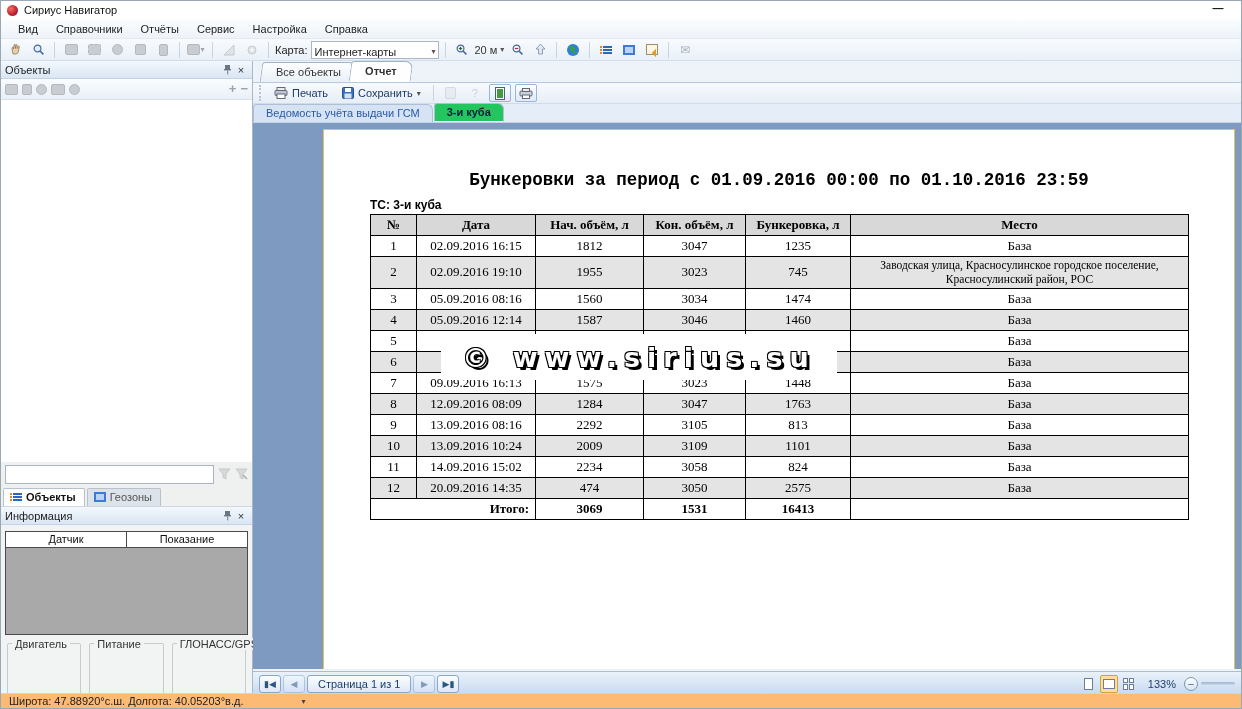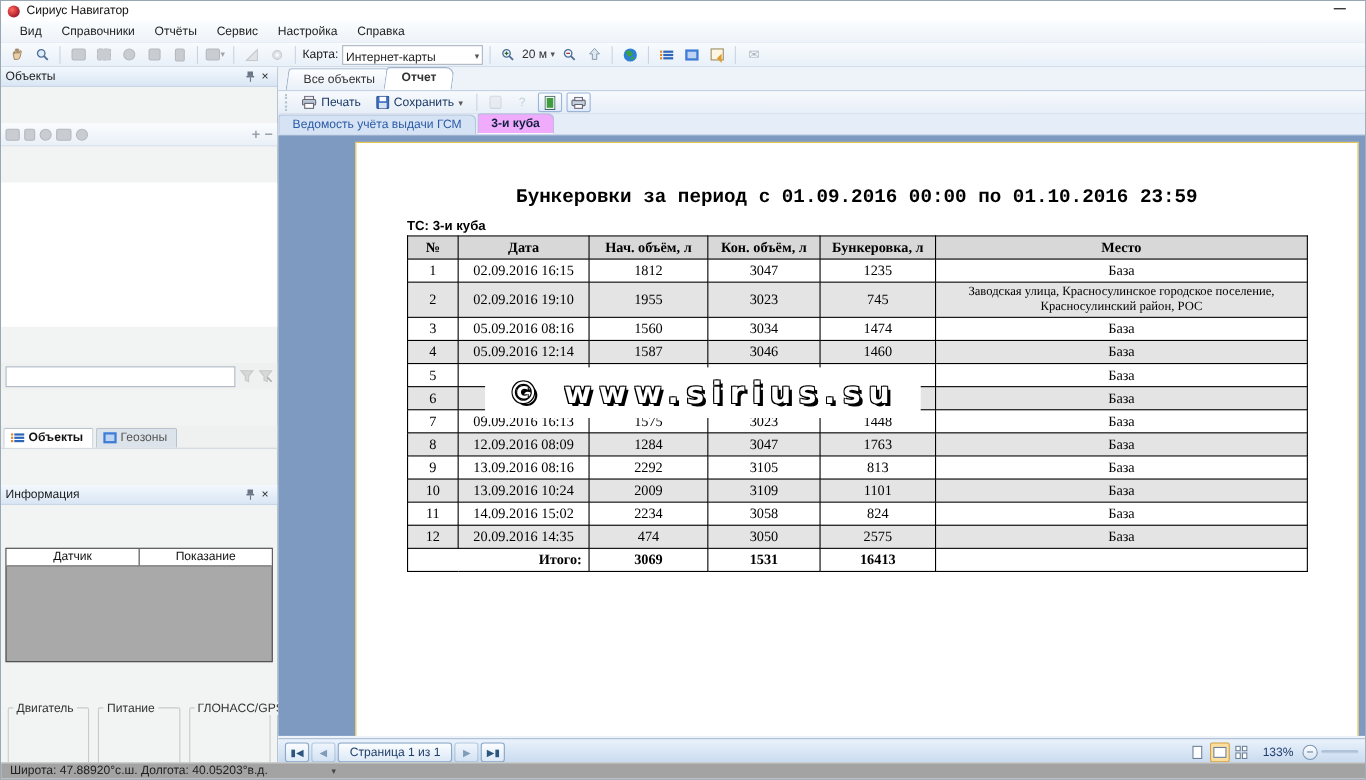--- a/index.html
+++ b/index.html
@@ -33,21 +33,21 @@
      linear-gradient(#e08a2b,#e08a2b) 0 1px/2px 2px no-repeat,
      linear-gradient(#e08a2b,#e08a2b) 0 4px/2px 2px no-repeat,
      linear-gradient(#e08a2b,#e08a2b) 0 7px/2px 2px no-repeat; }
   .icon-bluerect{ display:inline-block; width:12px; height:10px; border:2px solid #3e7bd6; background:#bcd4f2; }
   .icon-note{ display:inline-block; width:12px; height:11px; background:#fdf6e3; border:1px solid #9a8f6a; position:relative; }
   .icon-note::after{ content:""; position:absolute; right:-2px; bottom:-2px; width:0; height:0; border-left:6px solid #e09a2f; border-top:6px solid transparent; transform:rotate(45deg); }
   .icon-mail{ color:#aab2bb; font-size:12px; }
   
   .body{ position:absolute; left:0; top:60px; width:100%; height:634px; display:flex; }
   
-  .left-panel{ width:252px; height:100%; border-right:1px solid #a8b8ca; display:flex; flex-direction:column; background:#f2f4f3;gap:33px; }
+  .left-panel{ width:252px; height:100%; border-right:1px solid #a8b8ca; display:flex; flex-direction:column; background:#f2f4f3; }
   .panel-header{ height:18px; background:linear-gradient(#f3f8fd,#d9e6f4); border-bottom:1px solid #c4d3e4; display:flex; align-items:center; padding:0 4px; }
   .panel-header .ph-title{ flex:1; color:#1c1c1c; }
   .ph-btn{ width:14px; height:14px; display:flex; align-items:center; justify-content:center; color:#333; cursor:default; }
   .obj-toolbar{ height:21px; background:linear-gradient(#fafcfe,#eaf0f7); border-bottom:1px solid #d8e1ec; display:flex; align-items:center; padding:0 4px; gap:4px; }
   .obj-toolbar .spacer{ flex:1; }
   .pm{ color:#9aa3ad; font-size:13px; font-weight:bold; line-height:10px; }
   .obj-list{ flex:1; background:#fff; }
   .search-row{ height:24px; background:#eef1f0; display:flex; align-items:center; padding:2px 4px; gap:4px; }
   .search-input{ flex:1; height:19px; background:#fff; border:1px solid #aab6c4; }
   .left-tabs{ height:21px; display:flex; align-items:flex-end; padding-left:2px; background:#eef1f0; border-bottom:1px solid #cfd6dd; }
@@ -73,21 +73,21 @@
   .mtab.active{ background:#fff; font-weight:bold; z-index:2; border-bottom:1px solid #fff; }
   
   .report-toolbar{ position:absolute; left:0; top:22px; width:100%; height:21px; background:linear-gradient(#f7fafd,#e7eef7); border-bottom:1px solid #d2dce8; display:flex; align-items:center; padding-left:6px; gap:4px; }
   .rt-btn{ display:flex; align-items:center; gap:4px; padding:2px 5px; border-radius:2px; color:#1c3a67; }
   .rt-toggle{ width:22px; height:18px; display:flex; align-items:center; justify-content:center; border:1px solid #9ab5d9; background:linear-gradient(#fefefe,#dfeafa); border-radius:2px; }
   .rt-gray{ width:20px; height:18px; display:flex; align-items:center; justify-content:center; opacity:.45; }
   .grip{ width:4px; height:16px; border-left:2px dotted #b6c3d2; margin-right:2px; }
   
   .report-tabs{ position:absolute; left:0; top:43px; width:100%; height:19px; background:#e4edf8; display:flex; align-items:flex-end; border-bottom:1px solid #c4d3e6; }
   .stab{ padding:2px 12px 3px 12px; border:1px solid #aebfd6; border-bottom:none; border-radius:3px 6px 0 0; background:#d6e3f4; color:#2b5aa6; margin-right:1px; }
-  .stab.active{ background:#f0abfc; color:#0d1f3c; font-weight:bold; border-bottom:1px solid #fff; }
+  .stab.active{ background:#22c55e; color:#0d1f3c; font-weight:bold; border-bottom:1px solid #fff; }
   
   .viewport{ position:absolute; left:0; top:62px; width:100%; height:546px; background:#7e9ac0; overflow:hidden; }
   .page{ position:absolute; left:70px; top:6px; width:912px; height:560px; background:#fff; border:1px solid #e3c44c; }
   .rep-title{ margin-top:40px; text-align:center; font-family:Liberation Mono, monospace; font-weight:bold; font-size:17.5px; color:#000; }
   .rep-subtitle{ margin:8px 0 2px 46px; font-weight:bold; font-size:12px; color:#000; }
   .rep-table{ margin-left:46px; border-collapse:collapse; table-layout:fixed; font-family:"Liberation Serif", serif; font-size:13px; color:#000; }
   .rep-table col.c0{ width:46px; } .rep-table col.c1{ width:119px; } .rep-table col.c2{ width:108px; }
   .rep-table col.c3{ width:102px; } .rep-table col.c4{ width:105px; } .rep-table col.c5{ width:338px; }
   .rep-table th, .rep-table td{ border:1px solid #000; text-align:center; padding:1px 3px; height:21px; }
   .rep-table th{ background:#d8d8d8; font-weight:bold; }
@@ -106,21 +106,21 @@
   .rs-spacer{ flex:1; }
   .zoom-icon{ width:18px; height:18px; display:flex; align-items:center; justify-content:center; border-radius:2px; margin-right:2px; }
   .zoom-icon .pg{ width:9px; height:12px; background:#fff; border:1px solid #6b7f97; }
   .zoom-icon.sel{ background:#fcdf9e; border:1px solid #d2a240; }
   .zoom-icon .pg2{ width:11px; height:12px; display:grid; grid-template-columns:1fr 1fr; grid-template-rows:1fr 1fr; gap:1px; }
   .zoom-icon .pg2 i{ background:#fff; border:1px solid #6b7f97; }
   .zoom-val{ margin:0 8px; color:#1f3d6b; }
   .minus-circle{ width:14px; height:14px; border-radius:50%; border:1px solid #7d96b4; background:linear-gradient(#fdfeff,#d7e4f2); color:#4c6787; display:flex; align-items:center; justify-content:center; font-size:11px; line-height:10px; }
   .slider-track{ width:34px; height:3px; background:linear-gradient(#9fb4cd,#c9d8ea); border-radius:2px; margin-left:3px; }
   
-  .app-status{ position:absolute; left:0; bottom:0; width:100%; height:15px; background:#a3a3a3; border-top:1px solid #d5d5d5; display:flex; align-items:center; padding:0 8px; color:#222; }
+  .app-status{ position:absolute; left:0; bottom:0; width:100%; height:15px; background:#fdba74; border-top:1px solid #d5d5d5; display:flex; align-items:center; padding:0 8px; color:#222; }
   .app-status .dd{ margin-left:58px; font-size:8px; color:#444; }
   
   .svg-ic{ display:inline-flex; }
   .grayed{ filter:grayscale(1); opacity:.5; }
 </style>
 </head>
 <body>
 
 <div class="app">
 

